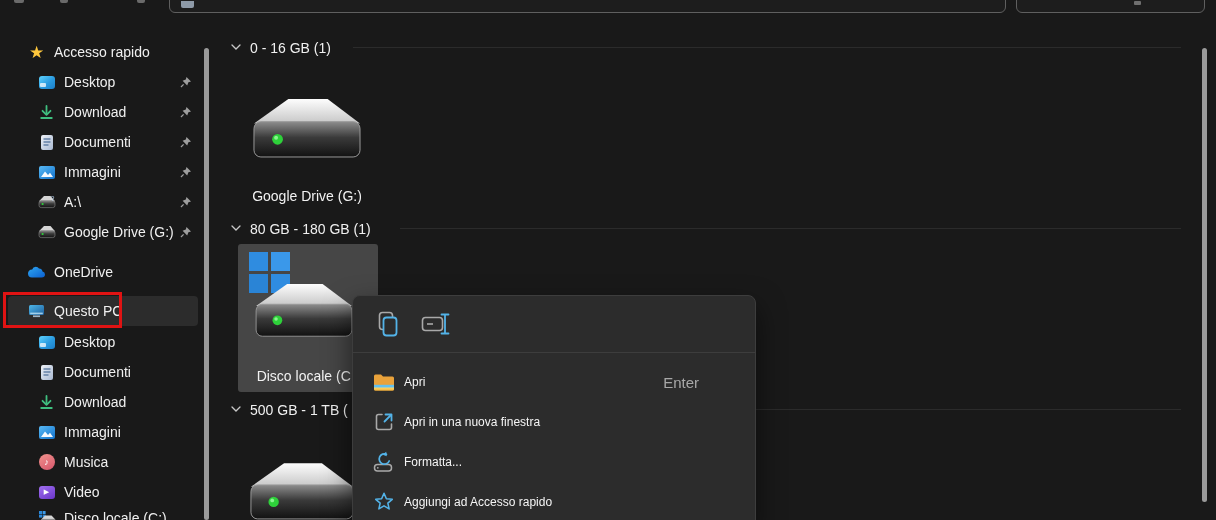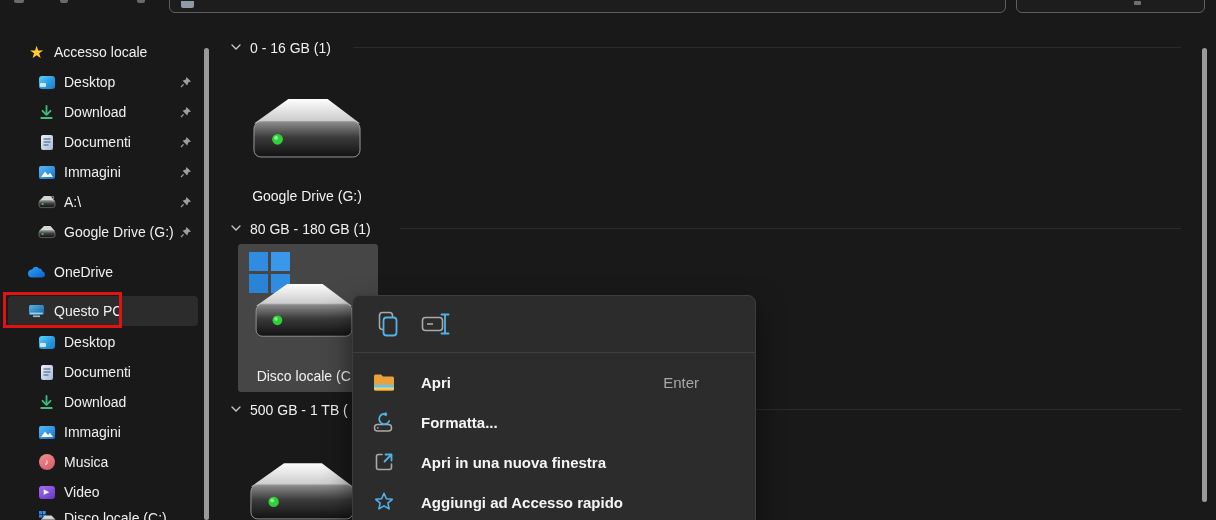--- a/index.html
+++ b/index.html
@@ -66,21 +66,21 @@
   
   .context-menu { position:absolute; left:352px; top:295px; width:404px; height:238px;
     background:#2c2c2c; border:1px solid #3d3d3d; border-radius:8px;
     box-shadow:0 12px 28px rgba(0,0,0,.55); z-index:10; }
   .quick-row { height:56px; display:flex; align-items:center; padding-left:23px; gap:21px; }
   .quick-btn { display:flex; align-items:center; justify-content:center; }
   .menu-sep { height:1px; background:#3d3d3d; }
   .menu-list { padding-top:9px; }
   .menu-item { height:40px; display:flex; align-items:center; padding:0 56px 0 20px; }
   .mi-icon { width:22px; flex:none; display:flex; align-items:center; justify-content:center; }
-  .mi-label { margin-left:26px; font-size:15px; color:#f5f5f5; white-space:nowrap;font-weight:bold; }
+  .mi-label { margin-left:9px; font-size:12px; color:#f5f5f5; white-space:nowrap; }
   .mi-shortcut { margin-left:auto; font-size:15px; color:#a8a8a8; }
 </style>
 </head>
 <body>
 
 <svg width="0" height="0" style="position:absolute">
   <defs>
     <linearGradient id="hddTop" x1="0" y1="0" x2="0" y2="1">
       <stop offset="0" stop-color="#fdfdfd"></stop>
         <stop offset="1" stop-color="#c6c6c6"></stop>
@@ -142,21 +142,21 @@
   <div class="search-box">
     <div class="search-mark"></div>
   </div>
 
   <aside class="sidebar">
 
     <div class="srow lv0" style="top:23px">
       <span class="sicon">
           <span class="star-glyph">★</span>
         </span>
-      <span class="slabel">Accesso locale</span>
+      <span class="slabel">Accesso rapido</span>
     </div>
 
     <div class="srow lv1" style="top:53px">
       <span class="sicon">
           <span class="desk-chip"></span>
         </span>
       <span class="slabel">Desktop</span>
       <span class="pin">
           <svg width="12" height="12" viewBox="0 0 12 12">
             <use href="#pinIcon"></use>
@@ -410,44 +410,44 @@
             <path d="M1 14.4 H21 V16 Q21 17.5 19.5 17.5 H2.5 Q1 17.5 1 16 Z" fill="url(#foldG)"></path>
           </svg>
         </span>
         <span class="mi-label">Apri</span>
         <span class="mi-shortcut">Enter</span>
       </div>
 
       <div class="menu-item">
         <span class="mi-icon">
           <svg width="22" height="22" viewBox="0 0 22 22">
+            <path d="M9 3.5 H5.5 Q3.5 3.5 3.5 5.5 V16.5 Q3.5 18.5 5.5 18.5 H16.5 Q18.5 18.5 18.5 16.5 V13" fill="none" stroke="#a9a9a9" stroke-width="1.6" stroke-linecap="round"></path>
+            <path d="M12.5 3.5 H18.5 V9.5" fill="none" stroke="#53b3e8" stroke-width="1.8" stroke-linecap="round" stroke-linejoin="round"></path>
+            <line x1="18" y1="4" x2="11.5" y2="10.5" stroke="#53b3e8" stroke-width="1.8" stroke-linecap="round"></line>
+          </svg>
+        </span>
+        <span class="mi-label">Apri in una nuova finestra</span>
+        <span class="mi-shortcut"></span>
+      </div>
+
+      <div class="menu-item">
+        <span class="mi-icon">
+          <svg width="22" height="22" viewBox="0 0 22 22">
             <rect x="1.5" y="13.5" width="17" height="6.5" rx="3" fill="none" stroke="#a9a9a9" stroke-width="1.5"></rect>
             <circle cx="4.8" cy="16.8" r=".9" fill="#a9a9a9"></circle>
             <path d="M13.5 3.2 A5.2 5.2 0 1 0 16.2 10" fill="none" stroke="#53b3e8" stroke-width="1.7" stroke-linecap="round"></path>
             <path d="M13.2 .8 L13.8 5.2 L9.6 3.8 Z" fill="#53b3e8"></path>
           </svg>
         </span>
         <span class="mi-label">Formatta...</span>
         <span class="mi-shortcut"></span>
       </div>
 
       <div class="menu-item">
         <span class="mi-icon">
-          <svg width="22" height="22" viewBox="0 0 22 22">
-            <path d="M9 3.5 H5.5 Q3.5 3.5 3.5 5.5 V16.5 Q3.5 18.5 5.5 18.5 H16.5 Q18.5 18.5 18.5 16.5 V13" fill="none" stroke="#a9a9a9" stroke-width="1.6" stroke-linecap="round"></path>
-            <path d="M12.5 3.5 H18.5 V9.5" fill="none" stroke="#53b3e8" stroke-width="1.8" stroke-linecap="round" stroke-linejoin="round"></path>
-            <line x1="18" y1="4" x2="11.5" y2="10.5" stroke="#53b3e8" stroke-width="1.8" stroke-linecap="round"></line>
-          </svg>
-        </span>
-        <span class="mi-label">Apri in una nuova finestra</span>
-        <span class="mi-shortcut"></span>
-      </div>
-
-      <div class="menu-item">
-        <span class="mi-icon">
           <svg width="22" height="22" viewBox="0 0 24 24">
             <path d="M12 2.5 l2.6 6 6.4 .6 -4.8 4.2 1.4 6.2 -5.6 -3.3 -5.6 3.3 1.4 -6.2 -4.8 -4.2 6.4 -.6 Z" fill="none" stroke="#53b3e8" stroke-width="1.7" stroke-linejoin="round"></path>
           </svg>
         </span>
         <span class="mi-label">Aggiungi ad Accesso rapido</span>
         <span class="mi-shortcut"></span>
       </div>
 
     </div>
   </div>

